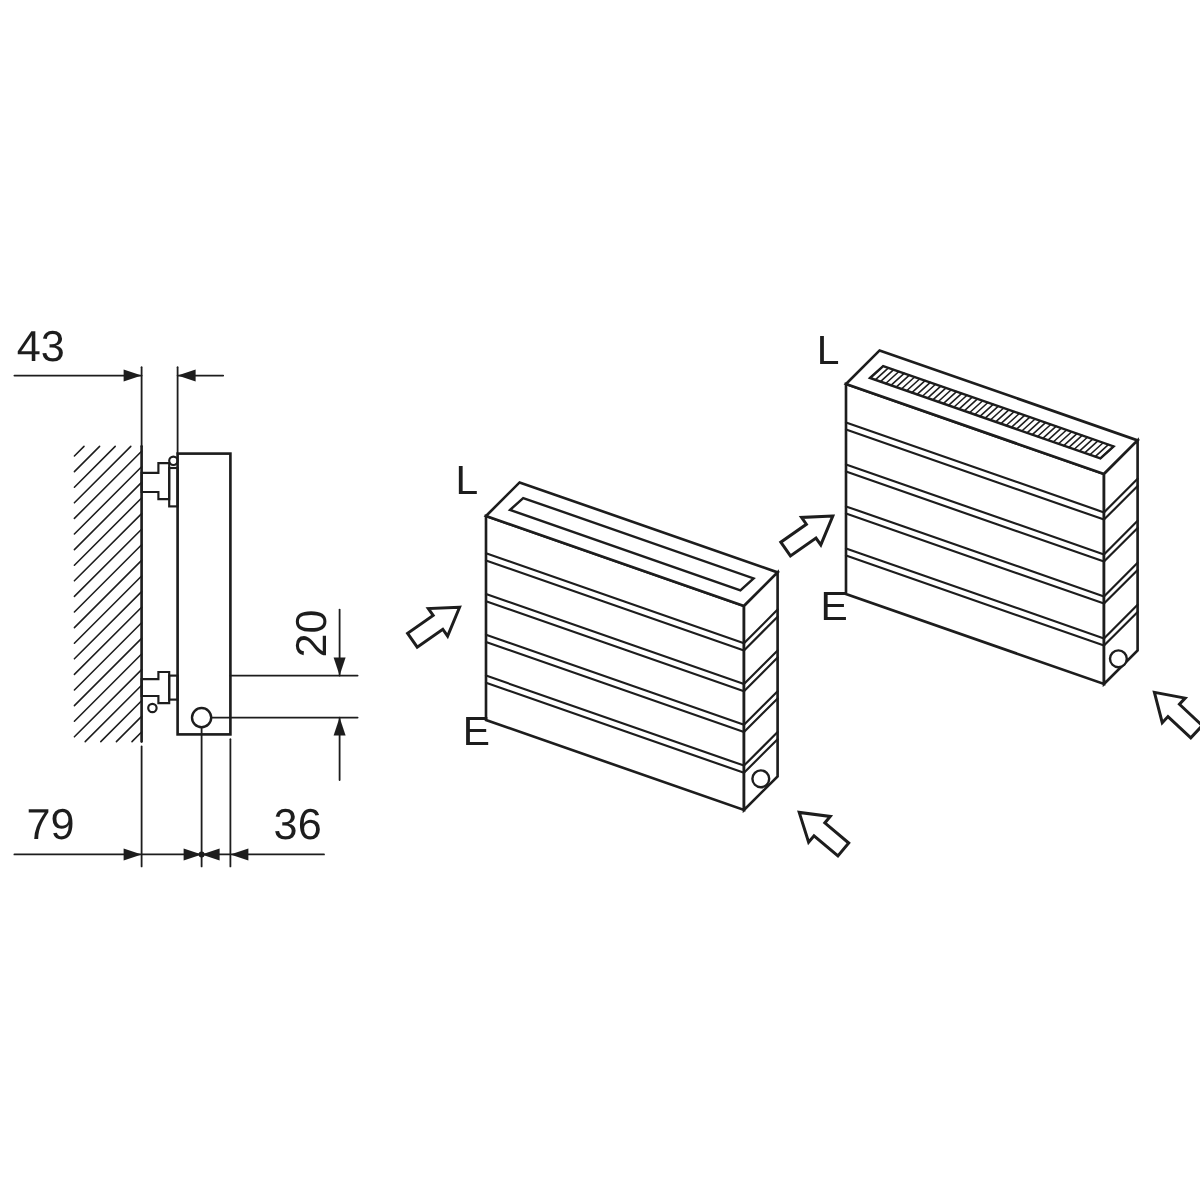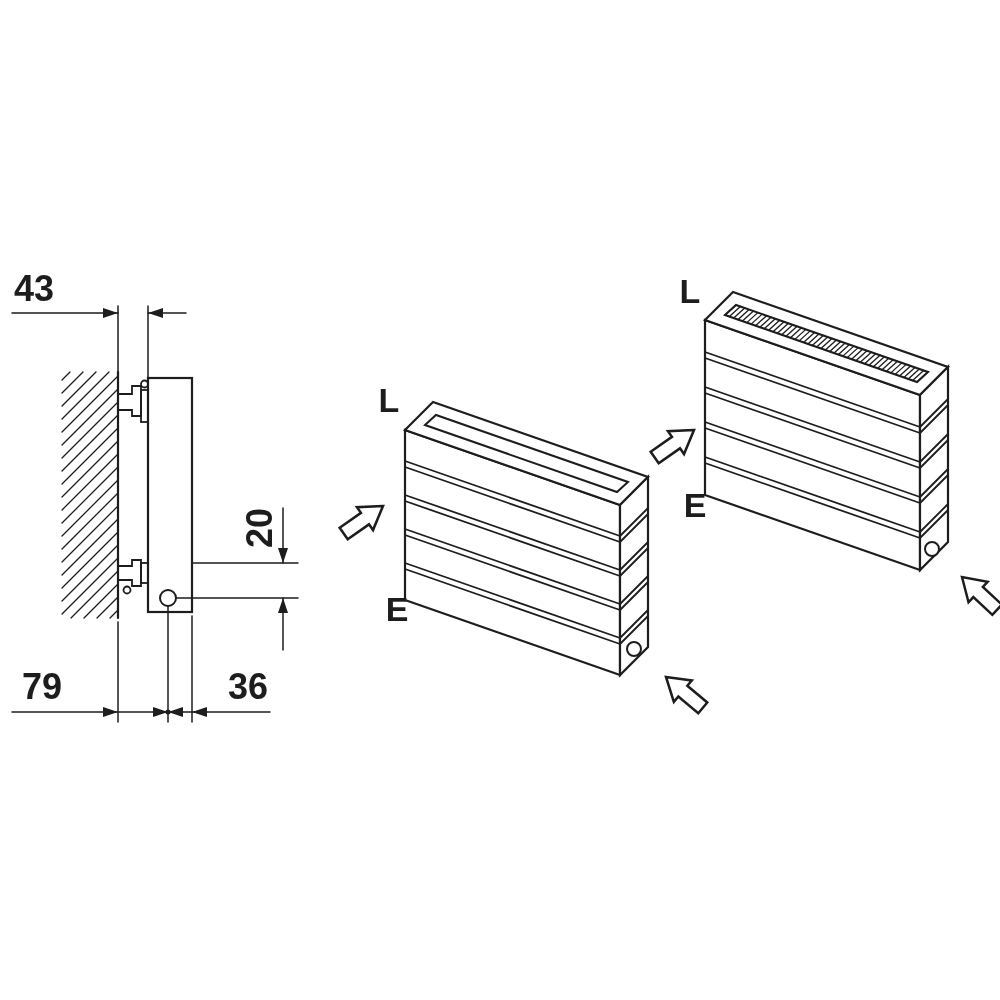--- a/index.html
+++ b/index.html
@@ -1,17 +1,17 @@
 <!DOCTYPE html>
 <html><head>
 <meta charset="utf-8">
 <style>
   html,body{margin:0;padding:0;background:#ffffff;}
   .canvas{position:relative;width:1000px;height:1000px;background:#ffffff;overflow:hidden;
-          font-family:"Liberation Sans", sans-serif;font-weight:bold;}
+          font-family:"Liberation Sans", sans-serif;}
   svg{position:absolute;left:0;top:0;}
   text{font-family:"Liberation Sans", sans-serif;}
   .dim-text{font-size:36px;}
   .conn-text{font-size:34px;}
 </style>
 </head>
 <body>
 
 <div class="canvas">
 <svg width="1000" height="1000" viewBox="0 0 1000 1000">

